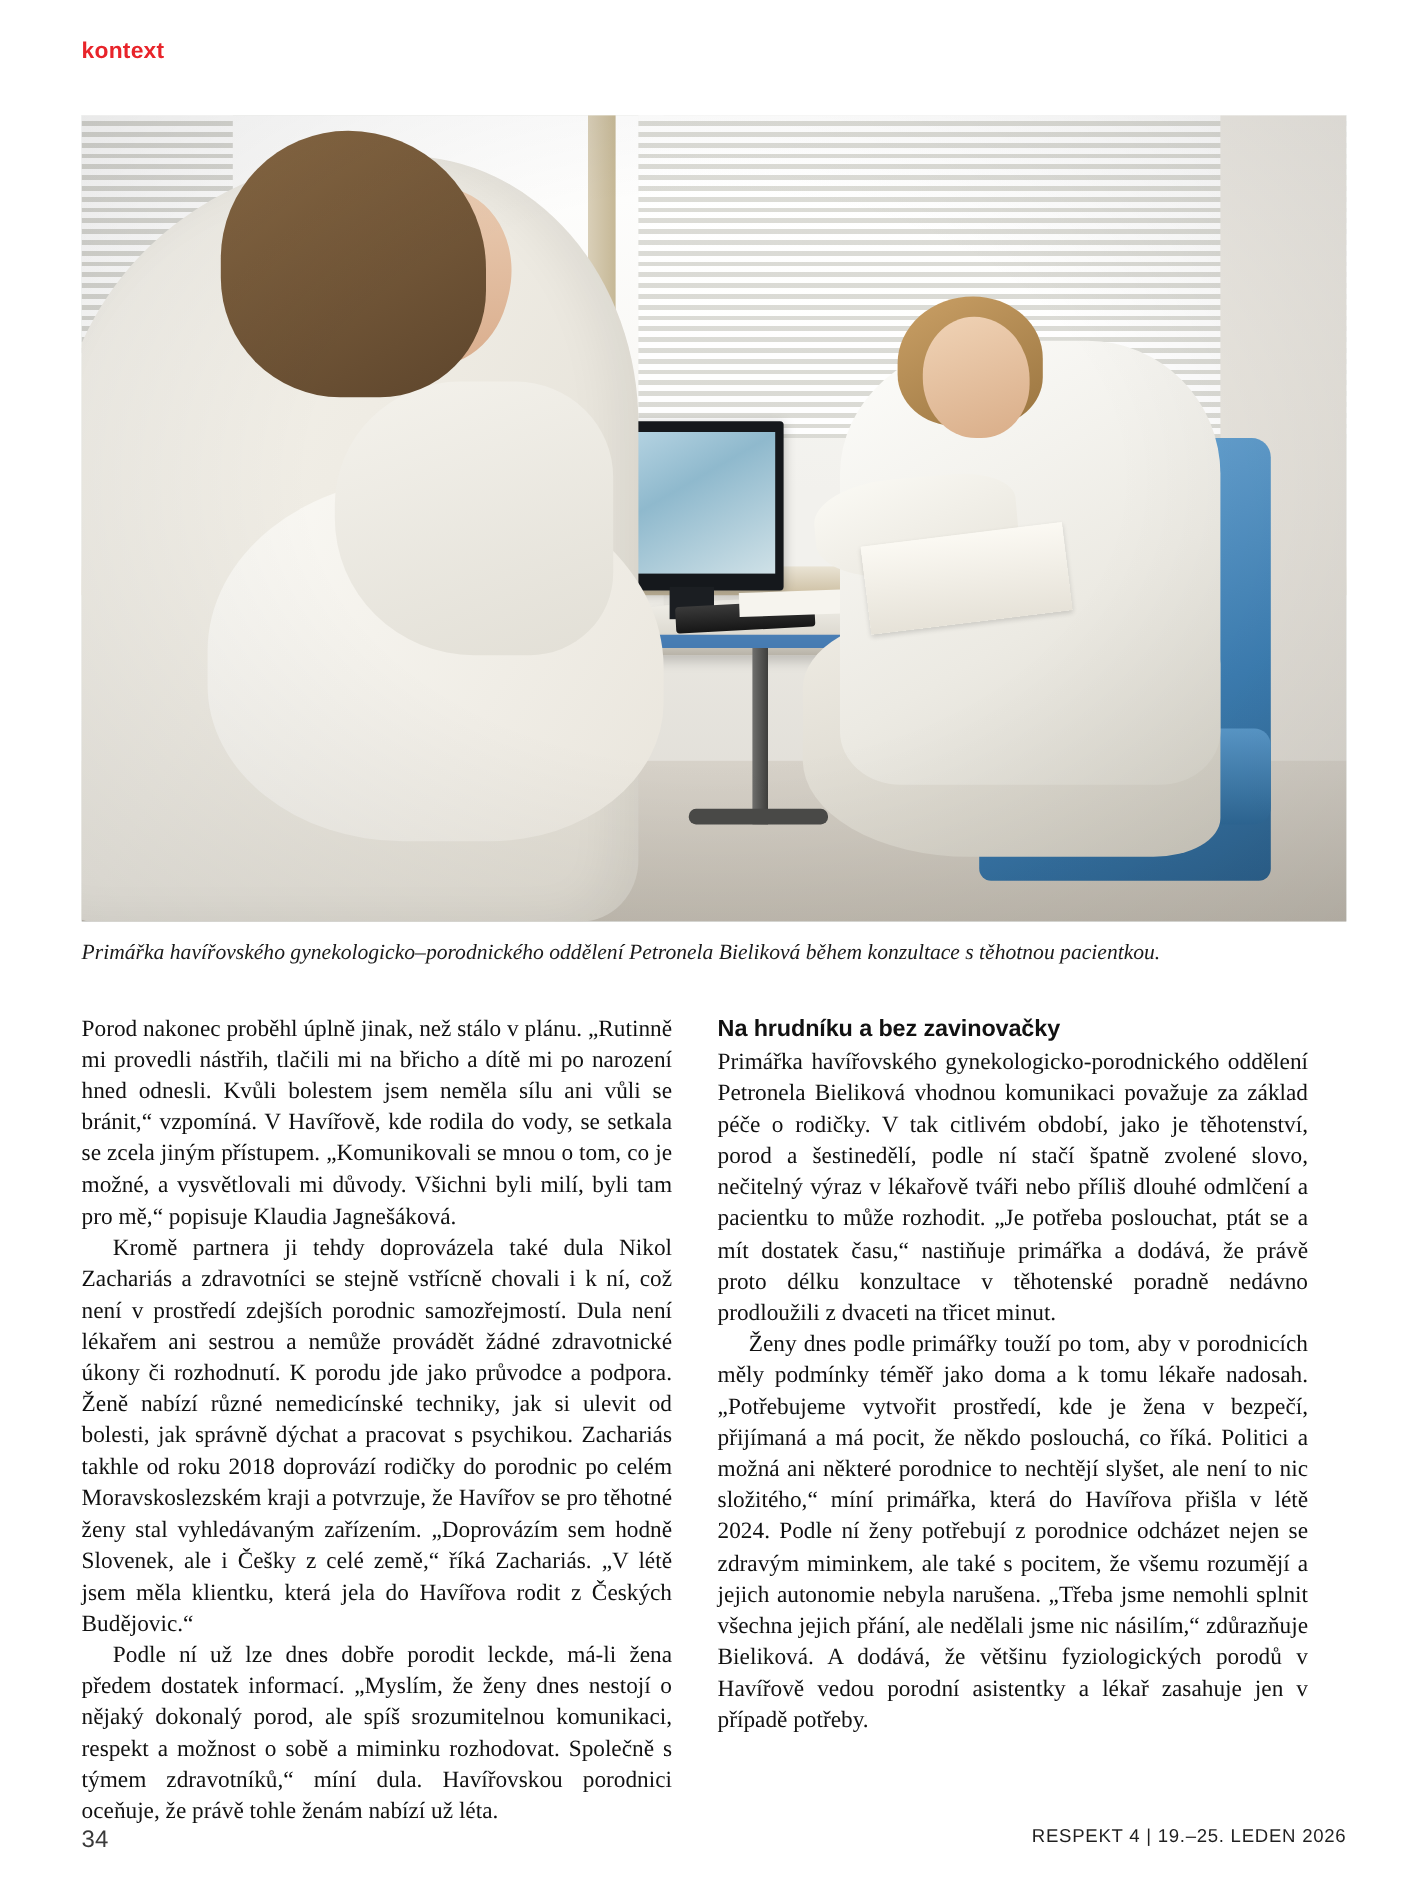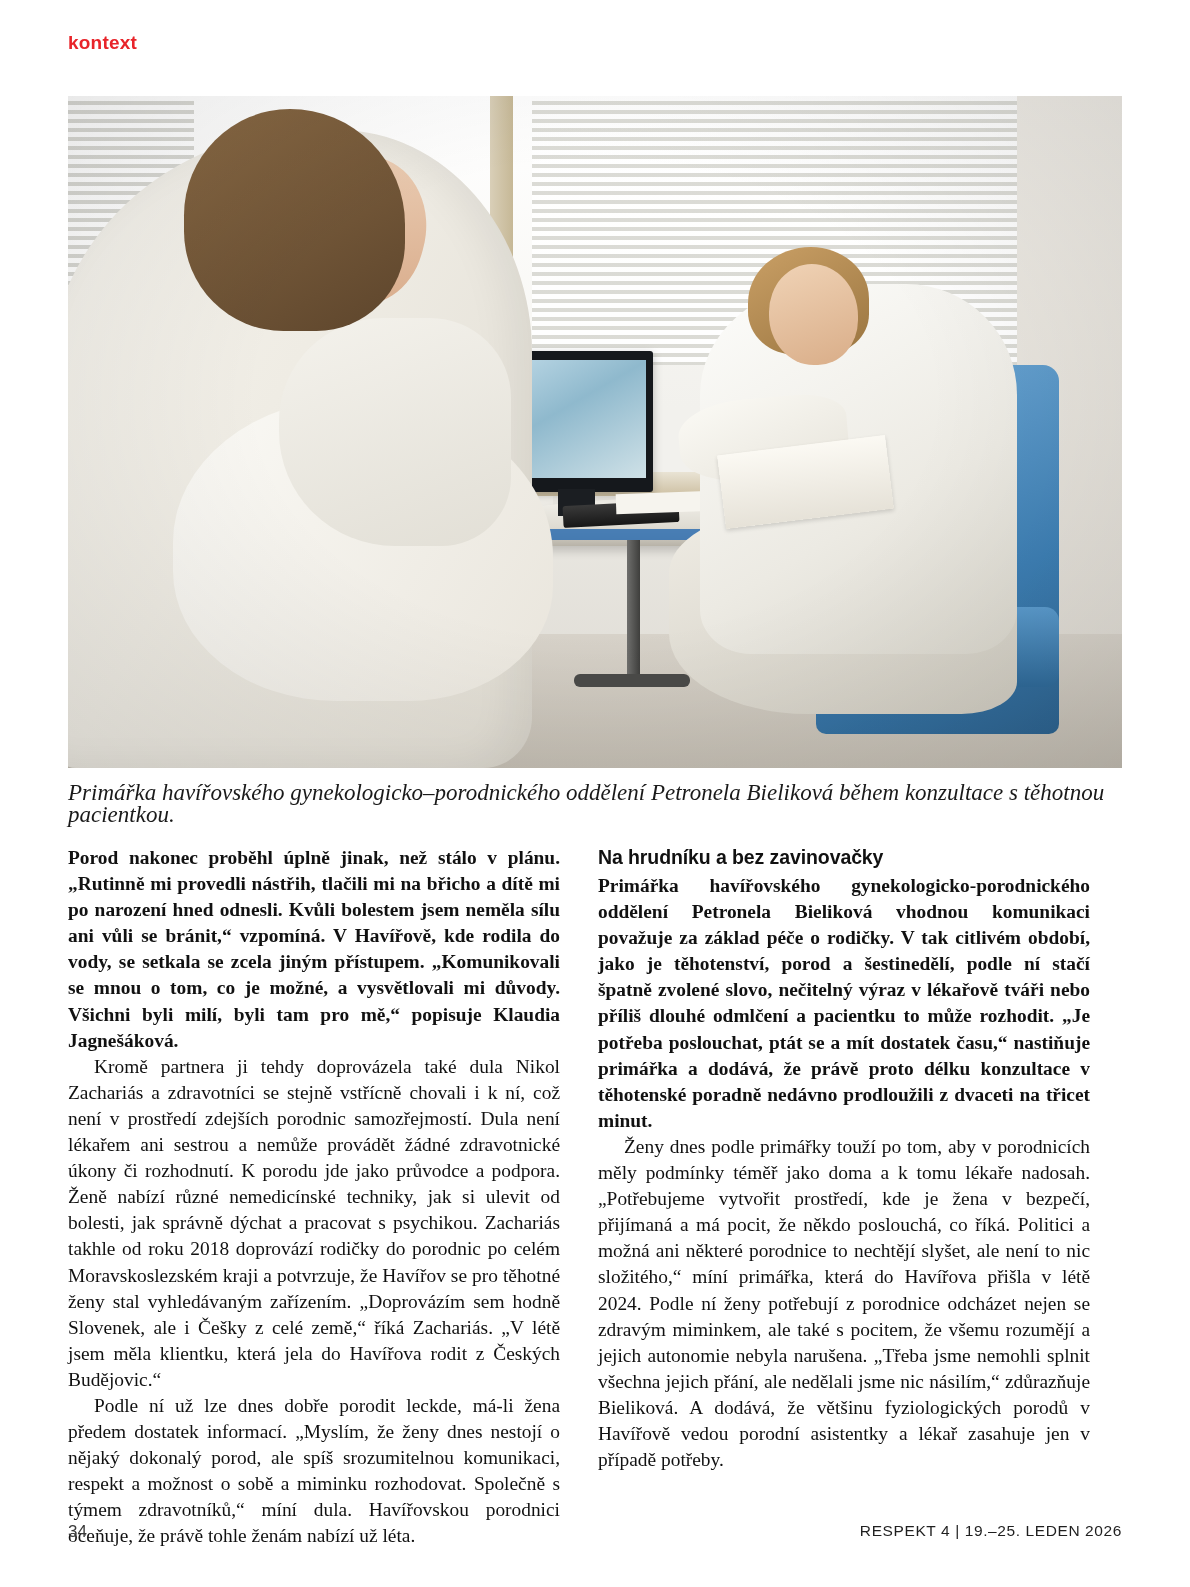--- a/index.html
+++ b/index.html
@@ -361,21 +361,21 @@
   }
 
   
   .caption {
     position: absolute;
     left: 68px;
     top: 782px;
     width: 1054px;
     font-family: "Liberation Serif", serif;
     font-style: italic;
-    font-size: 23px;
+    font-size: 18px;
     line-height: 22px;
     color: #1a1a1a;
   }
 
   
   .col {
     position: absolute;
     top: 845px;
     width: 492px;
     font-size: 19.4px;
@@ -384,39 +384,39 @@
     hyphens: auto;
     -webkit-hyphens: auto;
   }
   .col-left { left: 68px; }
   .col-right { left: 598px; }
 
   .col p {
     margin: 0;
     text-indent: 26px;
   }
-  .col p.no-indent { text-indent: 0; font-weight: bold; }
+  .col p.no-indent { text-indent: 0; }
 
   .subhead {
     font-family: Liberation Sans, sans-serif;
     font-weight: 700;
     font-size: 19.5px;
     line-height: 25px;
     margin: 0 0 3px 0;
     letter-spacing: -0.1px;
     color: #111;
   }
 
   
   .folio {
     position: absolute;
     left: 68px;
     top: 1522px;
     font-family: "Liberation Sans", sans-serif;
-    font-size: 17px;
+    font-size: 20px;
     color: #3a3a3a;
   }
   .footer-right {
     position: absolute;
     right: 68px;
     top: 1522px;
     font-family: "Liberation Sans", sans-serif;
     font-size: 15.5px;
     letter-spacing: 0.6px;
     color: #1f1f1f;

